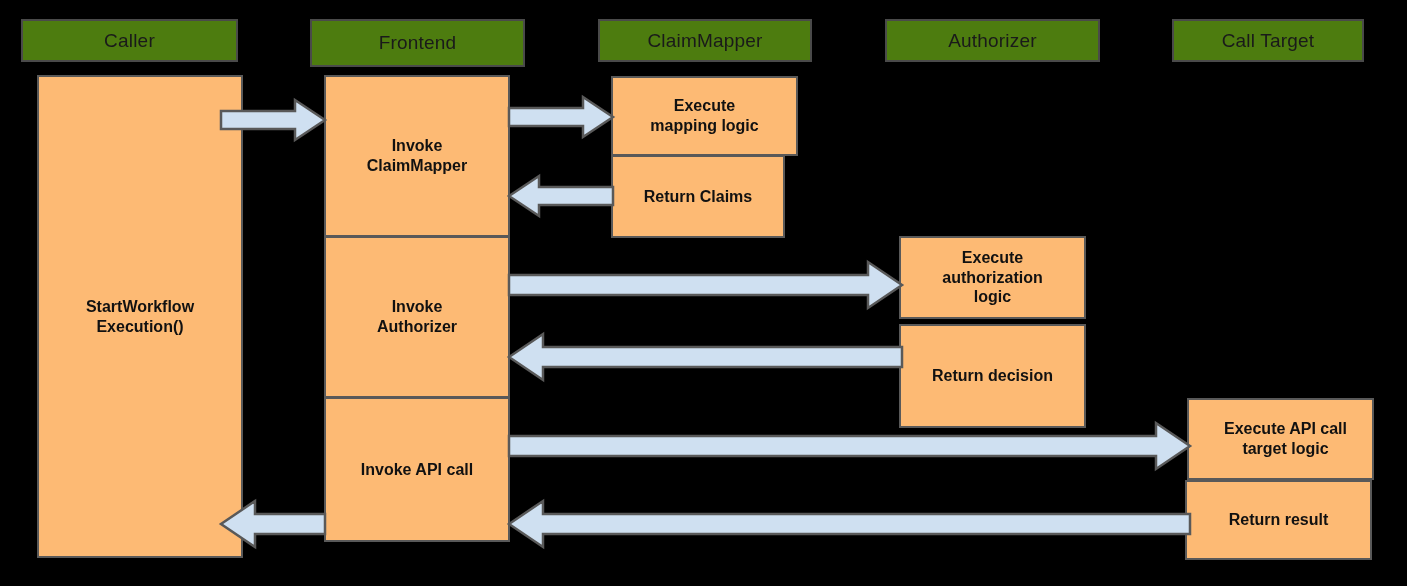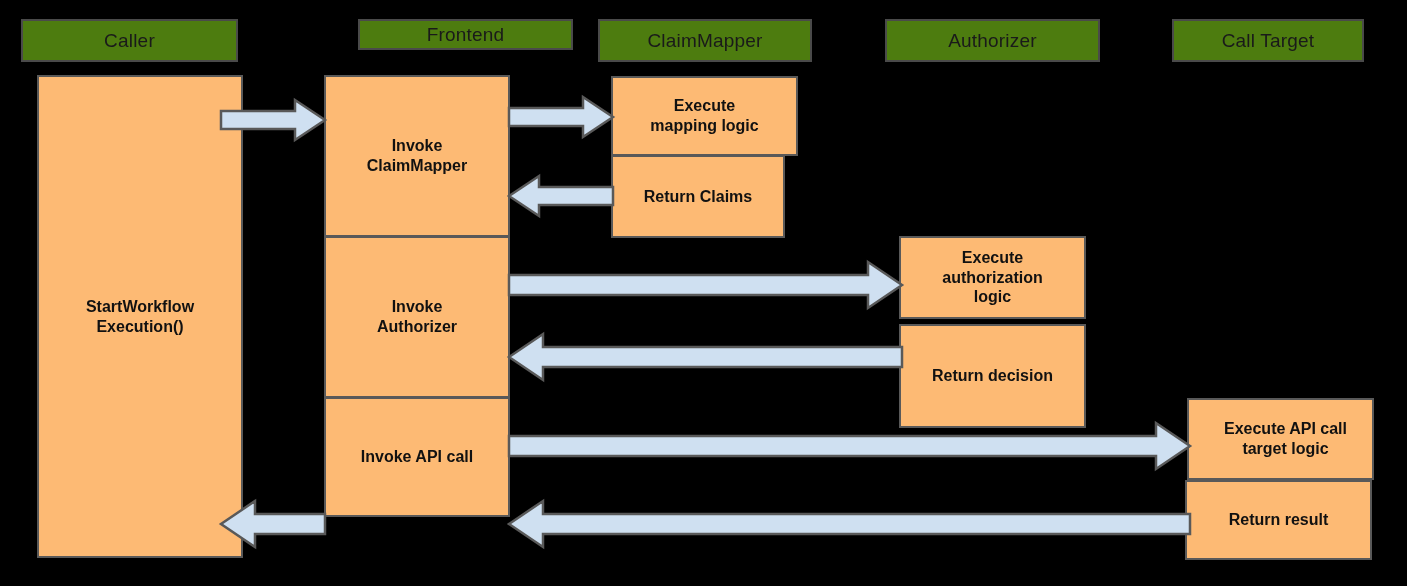--- a/index.html
+++ b/index.html
@@ -55,21 +55,21 @@
 </style>
 </head>
 <body>
 
 <div id="canvas">
 
   <div class="participant-header" style="left:21px;  top:19px; width:217px; height:43px;">
     <span>Caller</span>
   </div>
 
-  <div class="participant-header" style="left:310px; top:19px; width:215px; height:31px;margin-left:48px;">
+  <div class="participant-header" style="left:310px; top:19px; width:215px; height:48px;">
     <span>Frontend</span>
   </div>
 
   <div class="participant-header" style="left:598px; top:19px; width:214px; height:43px;">
     <span>ClaimMapper</span>
   </div>
 
   <div class="participant-header" style="left:885px; top:19px; width:215px; height:43px;">
     <span>Authorizer</span>
   </div>
@@ -86,21 +86,21 @@
   <div class="act-box" style="left:324px; top:75px; width:186px; height:162px;">
     <span class="txt">Invoke
 ClaimMapper</span>
   </div>
 
   <div class="act-box" style="left:324px; top:236px; width:186px; height:162px;">
     <span class="txt">Invoke
 Authorizer</span>
   </div>
 
-  <div class="act-box" style="left:324px; top:397px; width:186px; height:120px;">
+  <div class="act-box" style="left:324px; top:397px; width:186px; height:145px;">
     <span class="txt">Invoke API call</span>
   </div>
 
   <div class="act-box" style="left:611px; top:76px; width:187px; height:80px;">
     <span class="txt">Execute
 mapping logic</span>
   </div>
 
   <div class="act-box" style="left:611px; top:155px; width:174px; height:83px;">
     <span class="txt">Return Claims</span>

